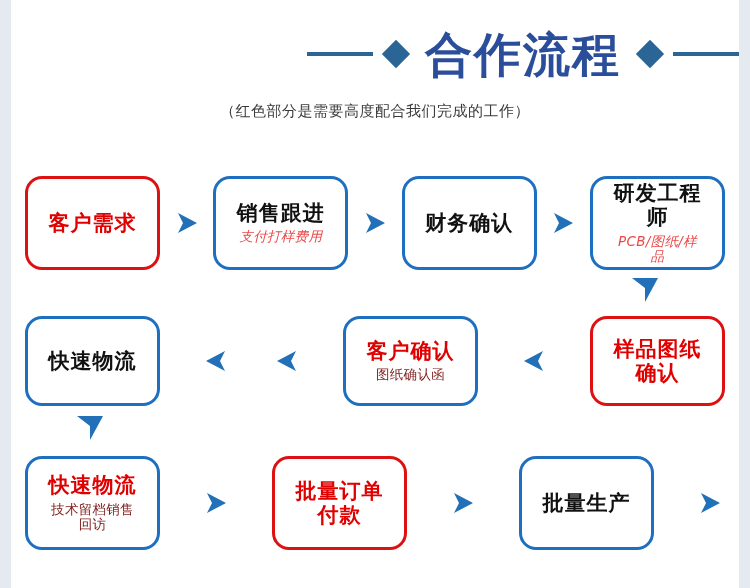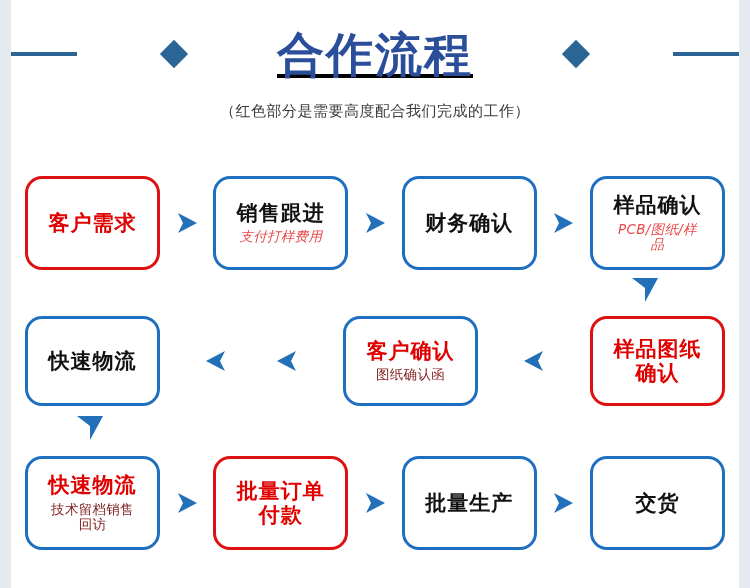--- a/index.html
+++ b/index.html
@@ -41,24 +41,23 @@
     position: absolute;
     left: 0;
     right: 0;
     top: 22px;
     text-align: center;
   }
 
   .title-row {
     display: flex;
     align-items: center;
-    justify-content: space-between;
+    justify-content: flex-end;
     gap: 13px;
     height: 64px;
-    text-decoration: underline;
   }
 
   .deco-line {
     width: 66px;
     height: 4px;
     background: #2b6596;
   }
   .deco-diamond {
     width: 20px;
     height: 20px;
@@ -189,21 +188,21 @@
     </div>
     <div class="node">
       <div class="node-title">财务确认</div>
     </div>
     <div class="arrow-h">
       <svg width="28" height="28" viewBox="0 0 28 28">
           <path d="M5 4 L24 14 L5 24 L10 14 Z" fill="#2170b8"></path>
         </svg>
     </div>
     <div class="node">
-      <div class="node-title">样品确认</div>
+      <div class="node-title">研发工程师</div>
       <div class="node-sub red">PCB/图纸/样品</div>
     </div>
   </div>
 
   <div class="arrow-v down-right">
     <svg width="34" height="32" viewBox="0 0 34 32">
         <path d="M4 4 L30 4 L17 28 L17 14 Z" fill="#2170b8"></path>
       </svg>
   </div>
 
@@ -262,18 +261,15 @@
         </svg>
     </div>
     <div class="node">
       <div class="node-title">批量生产</div>
     </div>
     <div class="arrow-h">
       <svg width="28" height="28" viewBox="0 0 28 28">
           <path d="M5 4 L24 14 L5 24 L10 14 Z" fill="#2170b8"></path>
         </svg>
     </div>
-    <div class="node">
-      <div class="node-title">交货</div>
-    </div>
   </div>
 
 </div>
 
 </body></html>

